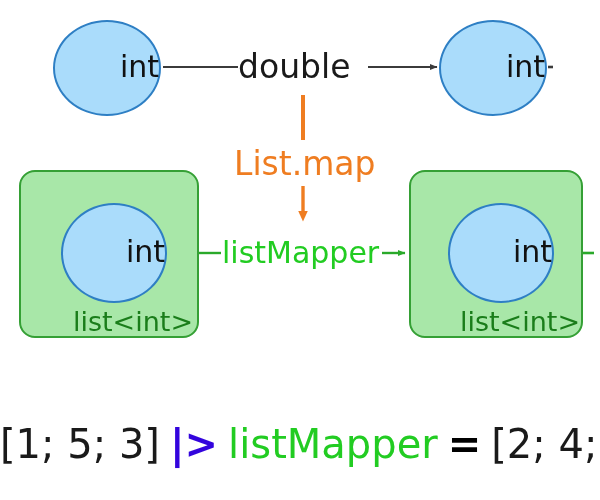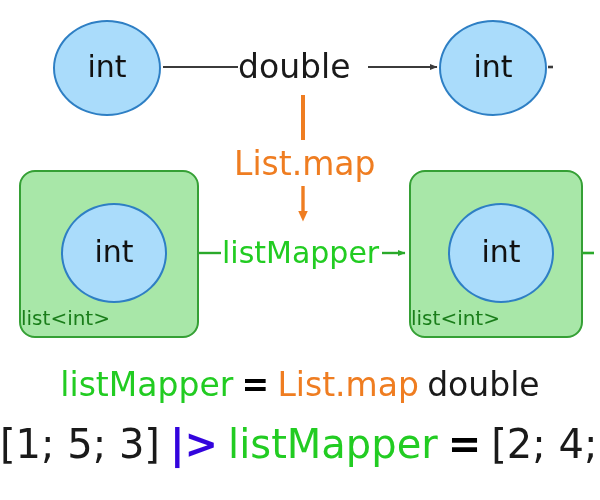--- a/index.html
+++ b/index.html
@@ -29,44 +29,45 @@
   }
   
   .circle-node {
     position: absolute;
     border-radius: 50%;
     background: #aadcfb;
     border: 2px solid #2e7fc4;
     box-sizing: border-box;
     display: flex;
     align-items: center;
-    justify-content: center;
+    justify-content: flex-end;
   }
   .circle-node .txt {
     font-size: 30px;
     color: #111111;
     line-height: 1;
     position: relative;
     top: -1px;
   }
   
   .box-node {
     position: absolute;
     background: #a8e7a8;
     border: 2px solid #35a035;
     border-radius: 16px;
     box-sizing: border-box;
   }
   .box-caption {
     position: absolute;
     width: 100%;
-    text-align: left;
-    font-size: 20px;
+    text-align: center;
+    font-size: 27px;
     color: #1a7d1a;
     line-height: 1;
+    margin-left: 24px;
   }
   
   .edge-label {
     position: absolute;
     font-size: 33px;
     line-height: 1;
     white-space: nowrap;
   }
   .lbl-double   { color: #1a1a1a; }
   .lbl-listmap  { color: #ef7d21; }
@@ -145,21 +146,18 @@
 
   <div class="box-node" id="node-bottom-right" style="left:409px; top:170px; width:174px; height:168px;">
     <div class="circle-node" style="left:37px; top:31px; width:106px; height:100px;">
       <span class="txt">int</span>
     </div>
     <div class="box-caption" style="top:136px;">list&lt;int&gt;</div>
   </div>
 
   <div class="edge-label lbl-mapper" style="left:222px; top:238px;">listMapper</div>
 
-  <div class="eq-line" id="equation-line-1">
-    <span class="tok-green">listMapper</span><span class="sp"></span><span class="tok-eq">=</span><span class="sp"></span><span class="tok-orange">List.map</span><span class="sp"></span><span class="tok-black">double</span>
-  </div>
 
   <div class="eq-line" id="equation-line-2">
     <span class="tok-black">[1; 5; 3]</span><span class="sp"></span><span class="tok-pipe">|&gt;</span><span class="sp"></span><span class="tok-green">listMapper</span><span class="sp"></span><span class="tok-eq">=</span><span class="sp"></span><span class="tok-black">[2; 4; 6]</span>
   </div>
 
 </div>
 
 </body></html>

